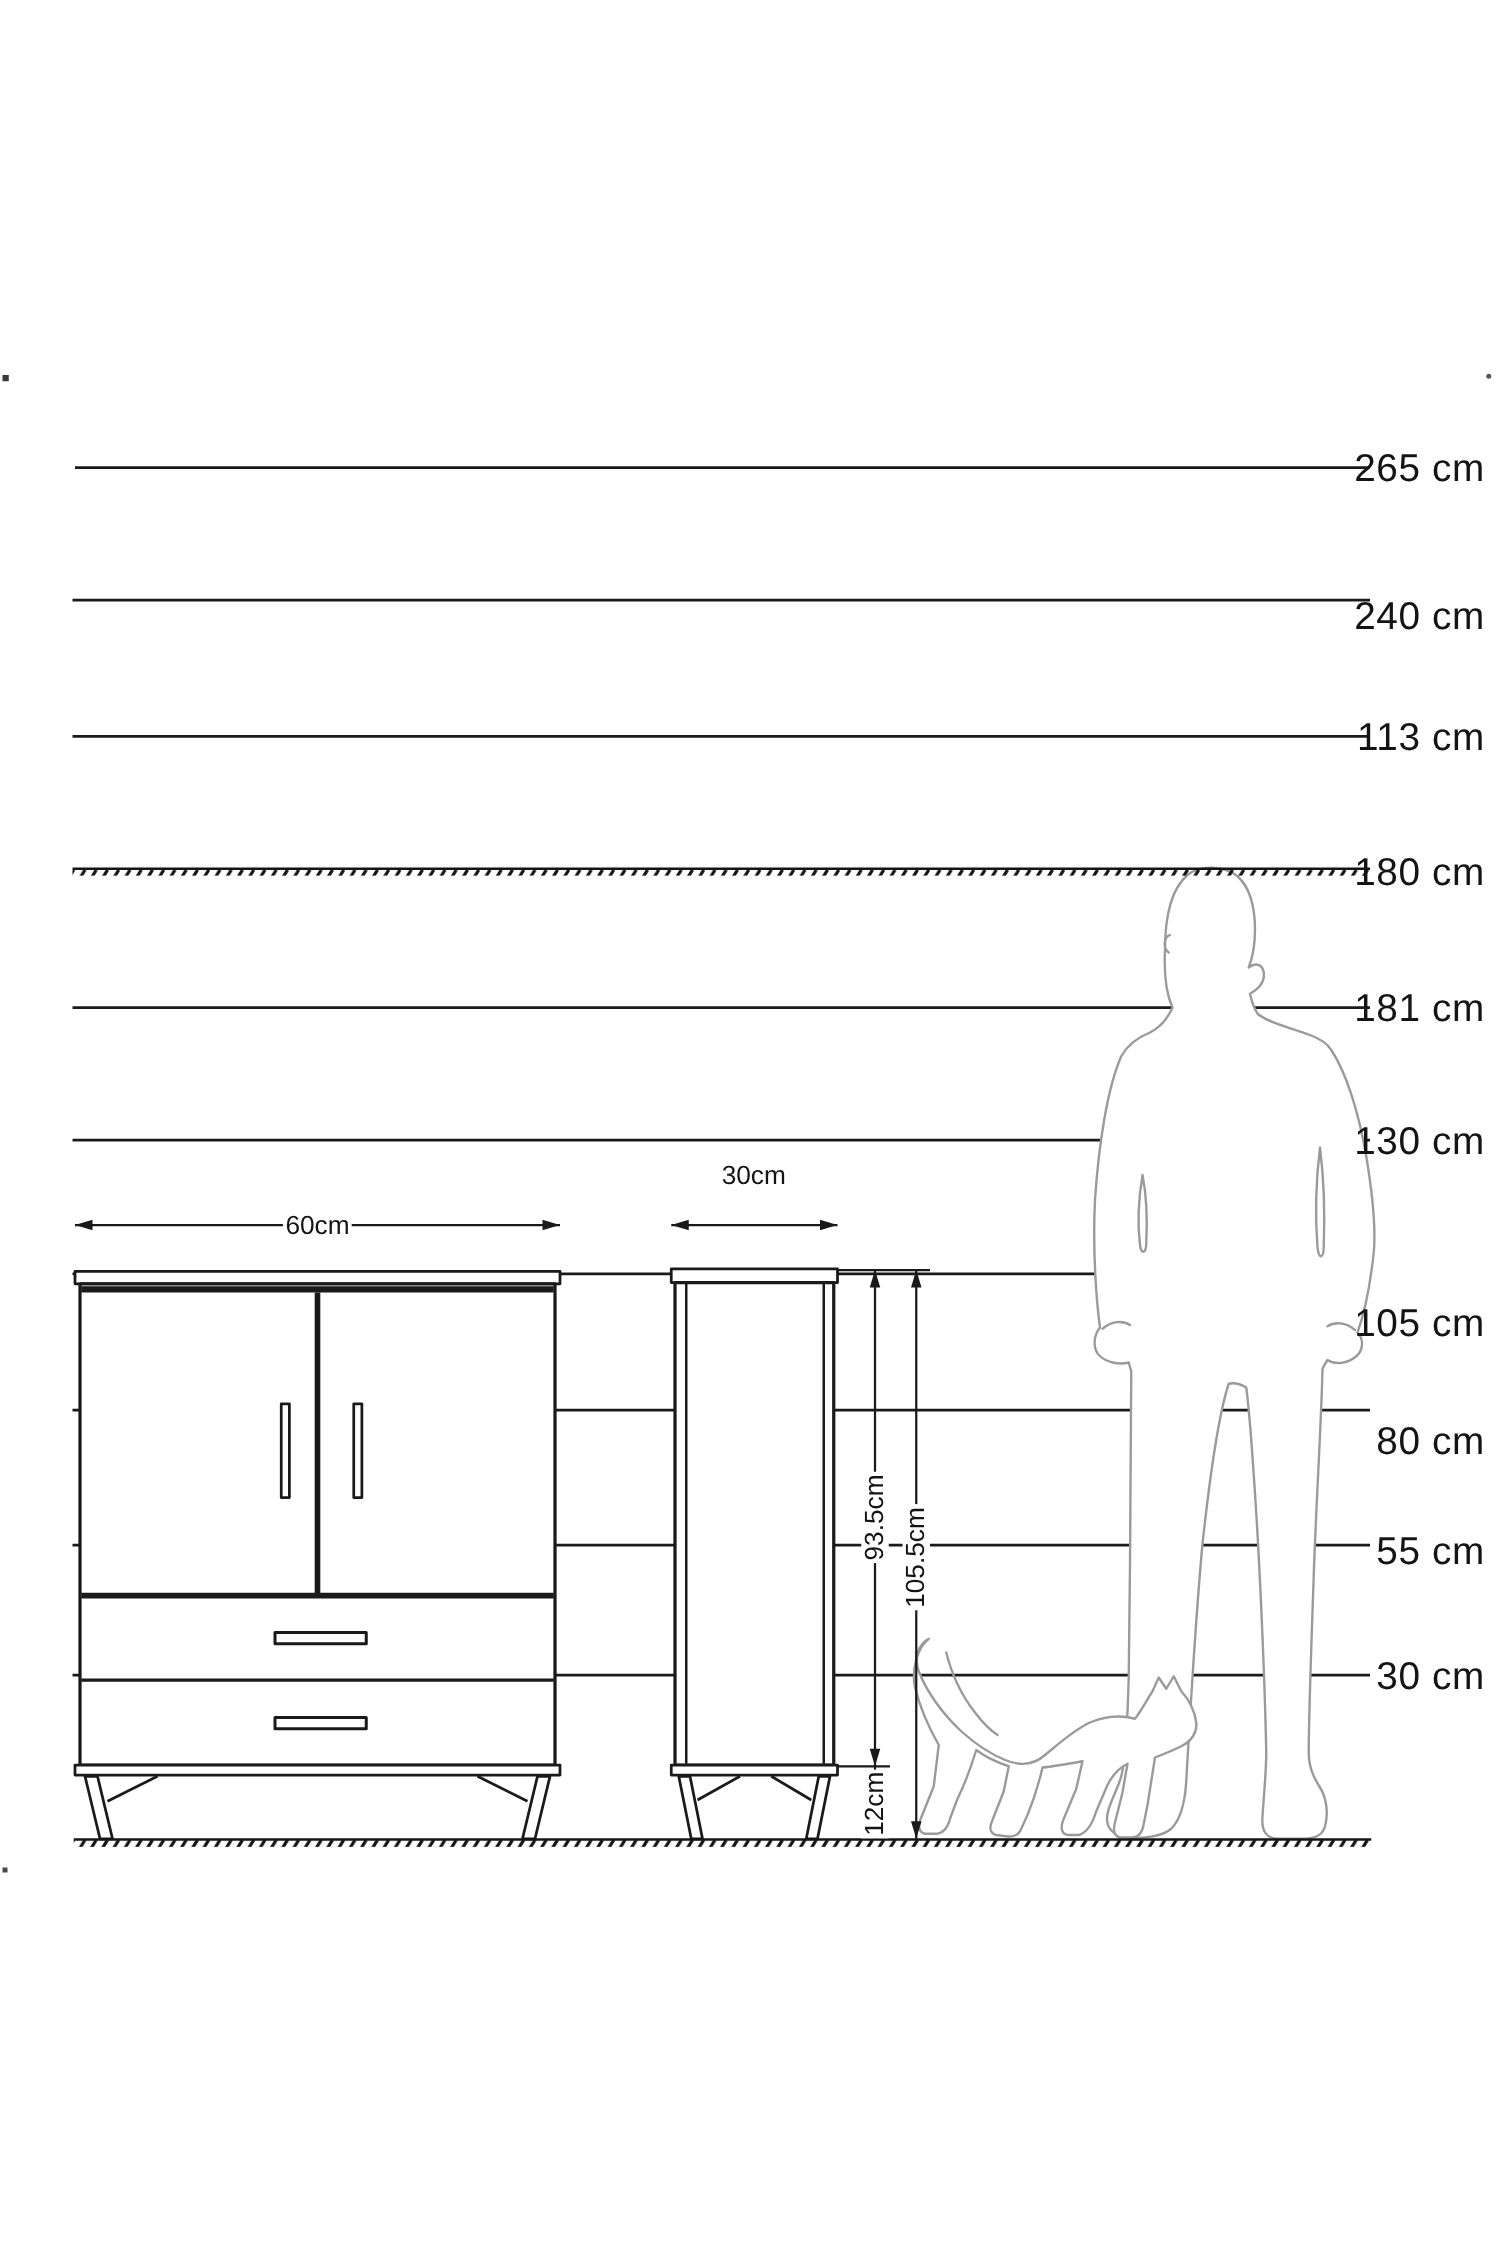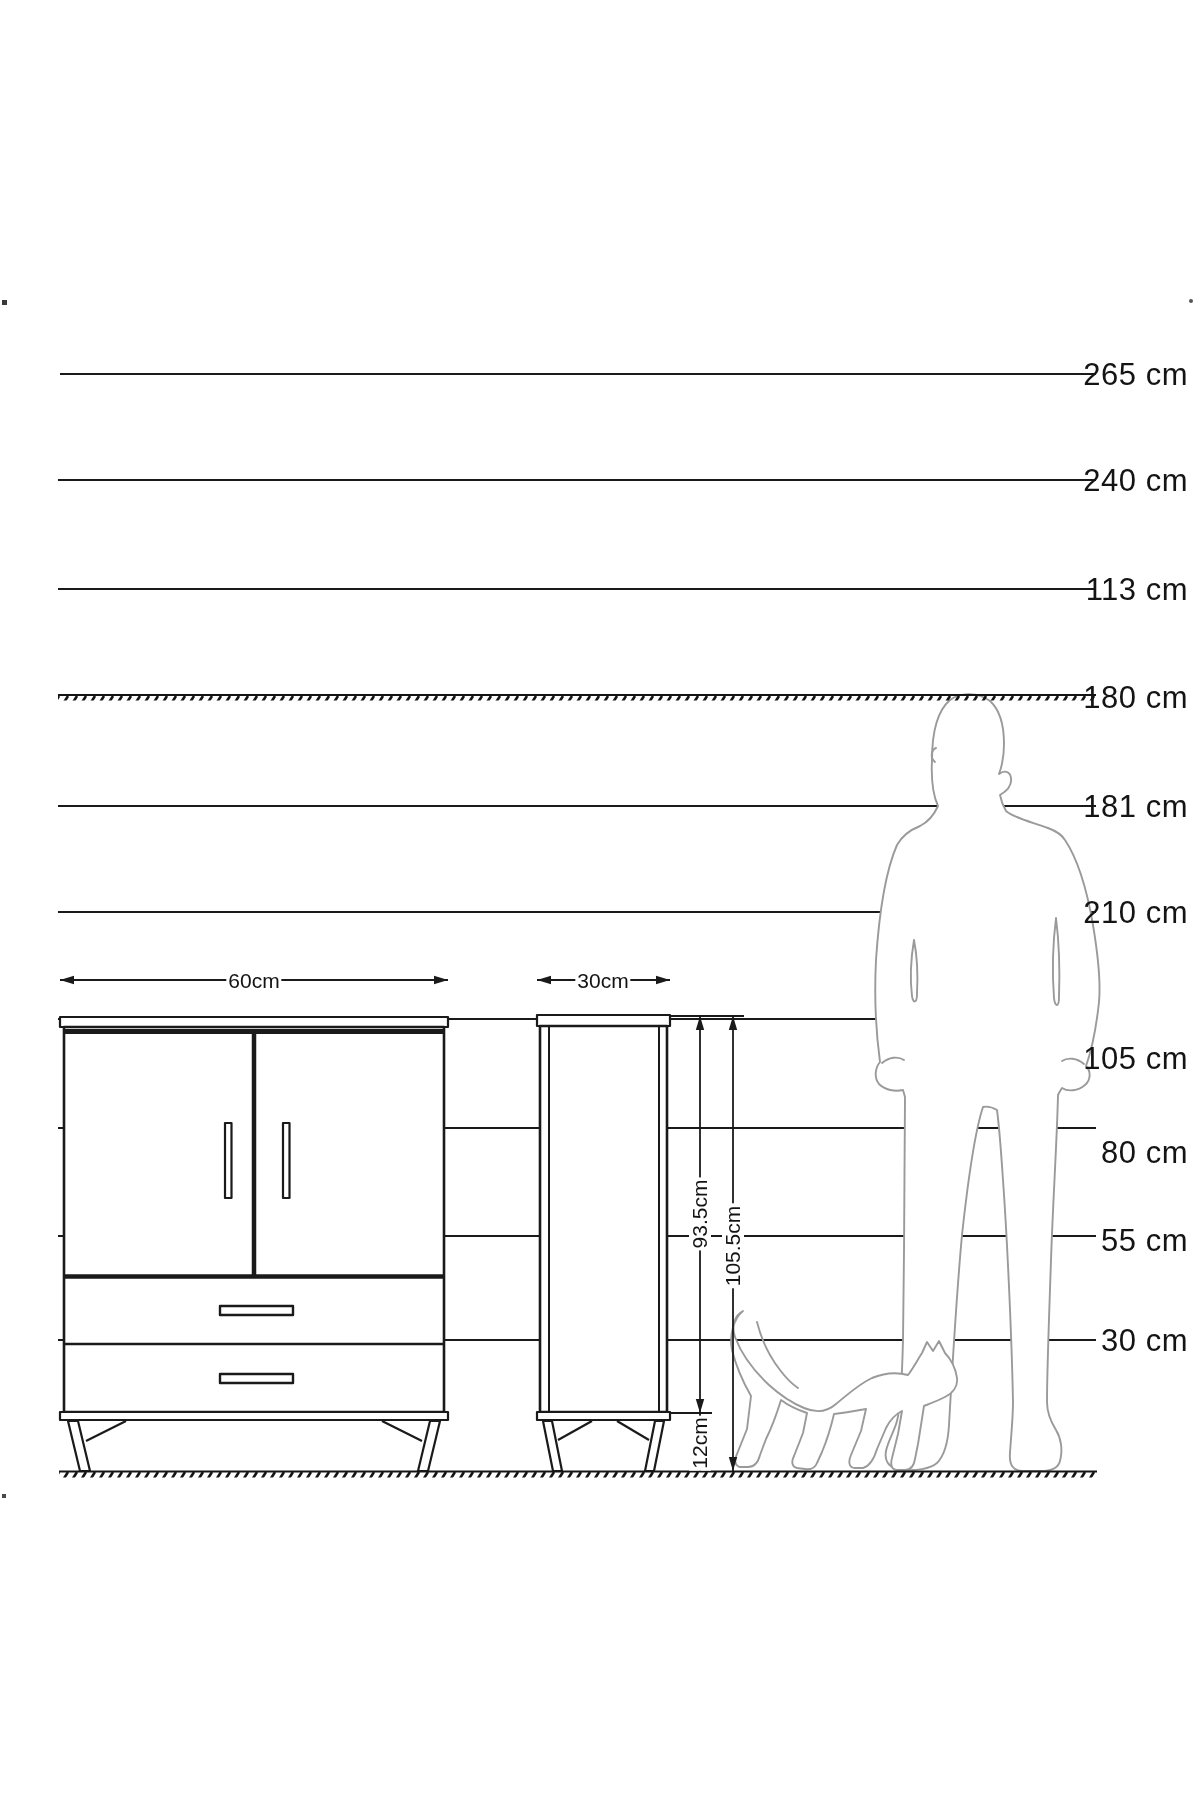--- a/index.html
+++ b/index.html
@@ -220,29 +220,29 @@
     <polygon points="700,1414 696,1426 704,1426" stroke="none"></polygon>
     <polygon points="700,1470 696,1458 704,1458" stroke="none"></polygon>
   </g>
 
   <rect x="2" y="300" width="5" height="5" fill="#3a3a3a"></rect>
   <circle cx="1191" cy="301" r="2" fill="#555555"></circle>
   <rect x="2" y="1494" width="4" height="4" fill="#4a4a4a"></rect>
 </svg>
 
 <div class="scale-label" style="top:358px">265 cm</div>
-<div class="scale-label" style="top:464px">240 cm</div>
+<div class="scale-label" style="top:476px">240 cm</div>
 <div class="scale-label" style="top:573px">113 cm</div>
 <div class="scale-label" style="top:681px">180 cm</div>
 <div class="scale-label" style="top:790px">181 cm</div>
-<div class="scale-label" style="top:896px">210 cm</div>
+<div class="scale-label" style="top:896px">130 cm</div>
 <div class="scale-label" style="top:1042px">105 cm</div>
 <div class="scale-label" style="top:1136px">80 cm</div>
 <div class="scale-label" style="top:1224px">55 cm</div>
 <div class="scale-label" style="top:1324px">30 cm</div>
 
 <div class="dim" style="left:254px;top:981px">60cm</div>
-<div class="dim" style="left:603px;top:981px">30cm</div>
+<div class="dim" style="left:603px;top:941px">30cm</div>
 <div class="dim dim-v" style="left:700px;top:1214px">93.5cm</div>
 <div class="dim dim-v" style="left:733px;top:1246px">105.5cm</div>
 <div class="dim dim-v" style="left:700px;top:1443px">12cm</div>
 
 </div>
 
 </body></html>

